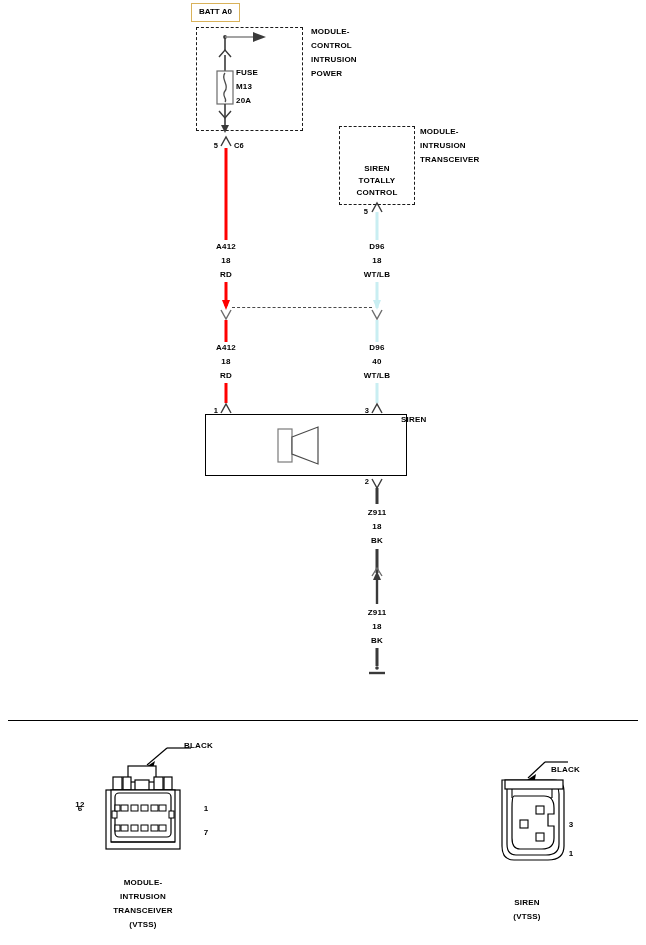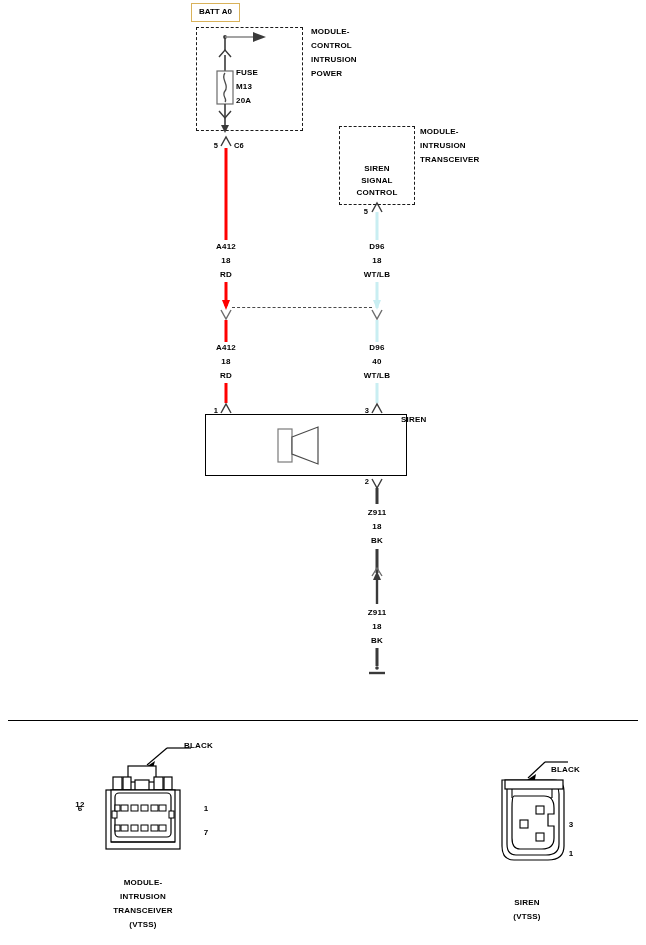--- a/index.html
+++ b/index.html
@@ -141,21 +141,21 @@
     <polyline points="3,12 8,3 13,12" fill="none" stroke="#3a3a3a" stroke-width="1.4"></polyline>
   </svg>
 
   <div class="modbox" style="left:339px; top:126px; width:76px; height:79px;"></div>
 
   <div class="lbl" style="left:420px; top:127px;">MODULE-</div>
   <div class="lbl" style="left:420px; top:141px;">INTRUSION</div>
   <div class="lbl" style="left:420px; top:155px;">TRANSCEIVER</div>
 
   <div class="lbl c" style="left:377px; top:164px;">SIREN</div>
-  <div class="lbl c" style="left:377px; top:176px;">SIGNAL</div>
+  <div class="lbl c" style="left:377px; top:176px;">TOTALLY</div>
   <div class="lbl c" style="left:377px; top:188px;">CONTROL</div>
 
   <div class="lbl pin r" style="left:368px; top:207px;">5</div>
   <svg class="conn-svg" style="left:369px; top:200px;" width="16" height="14">
     <polyline points="3,12 8,3 13,12" fill="none" stroke="#3a3a3a" stroke-width="1.4"></polyline>
   </svg>
 
   <div class="wire red" style="left:226px; top:148px; height:92px;"></div>
 
   <div class="lbl c" style="left:226px; top:242px;">A412</div>

